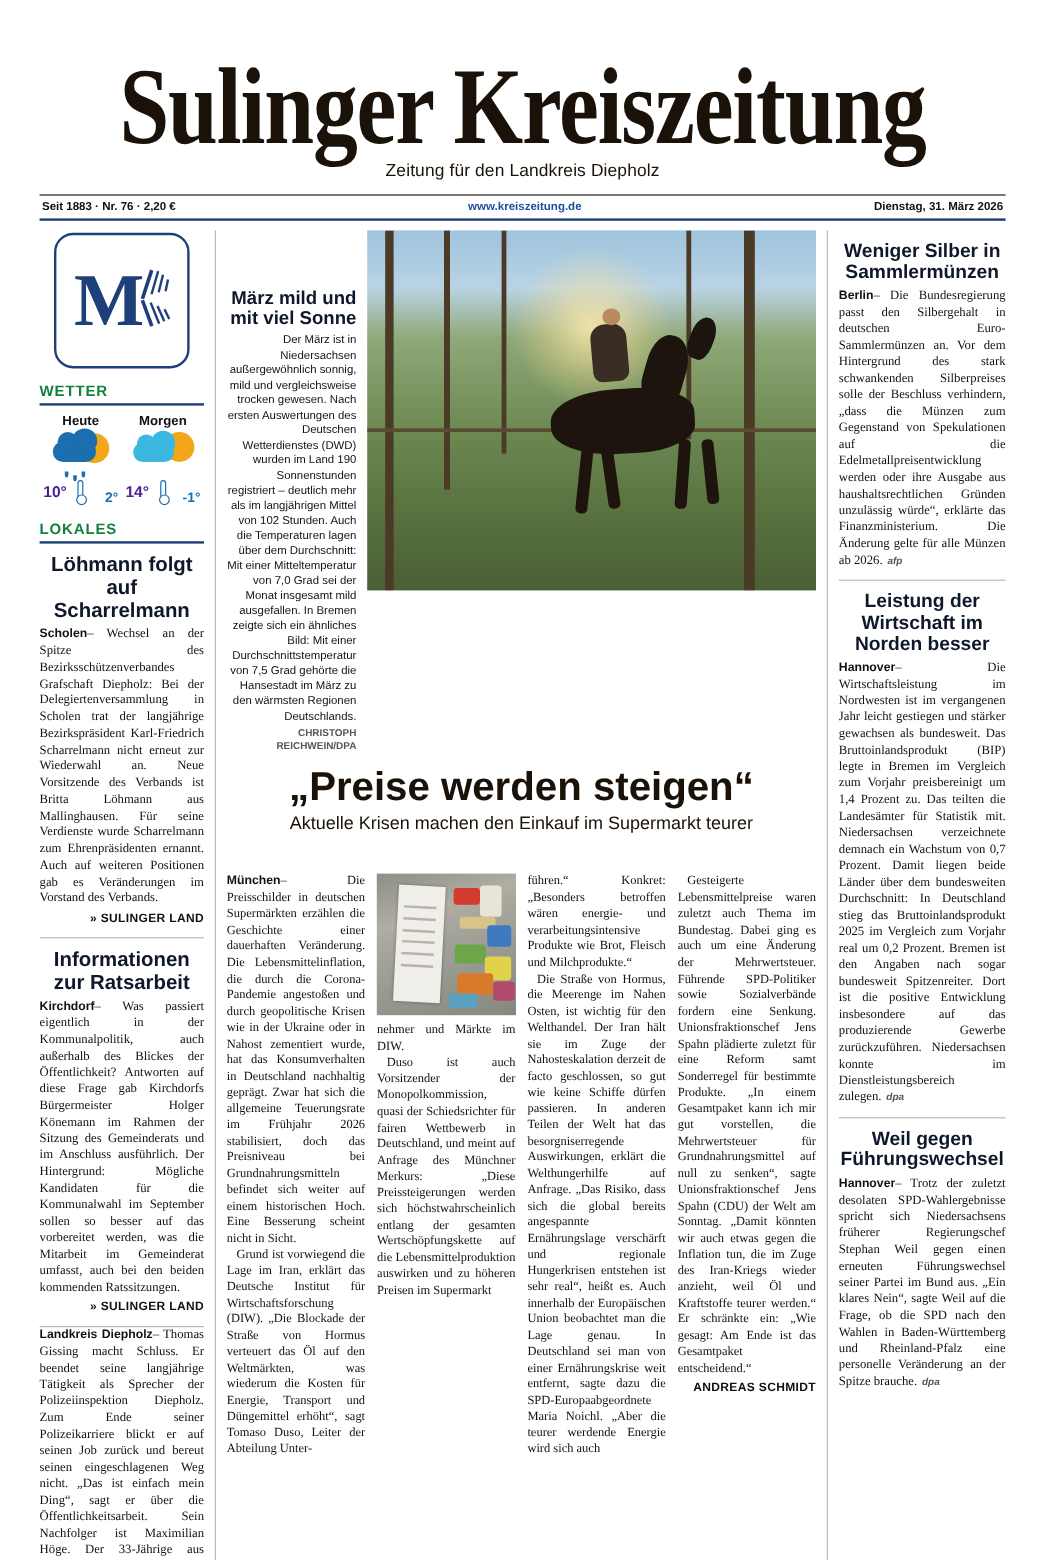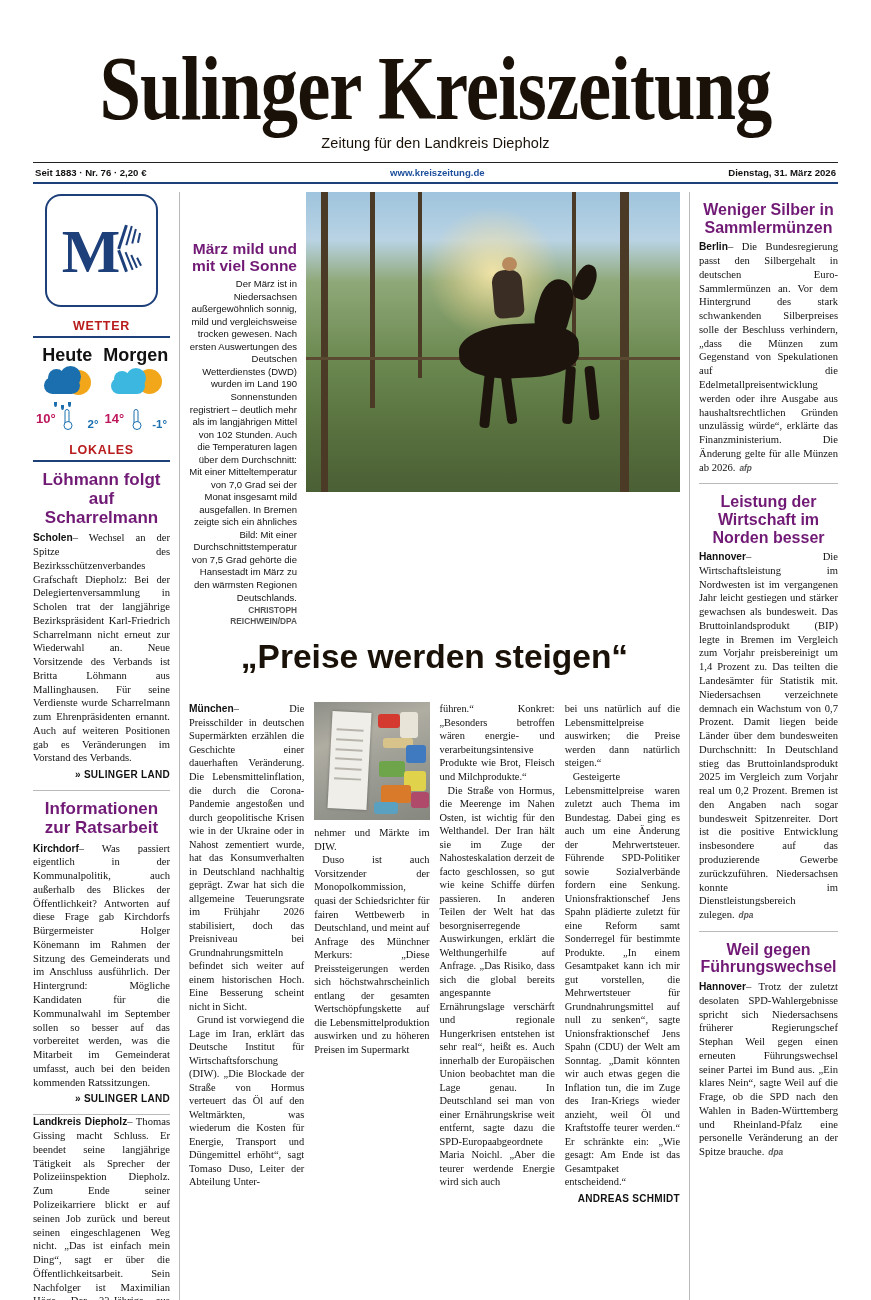--- a/index.html
+++ b/index.html
@@ -59,57 +59,57 @@
   .logo-k { position:relative; width:26px; height:56px; margin-left:-2px; }
   .logo-k i {
     position:absolute; background:#1d3f7a; display:block; right:0;
     transform-origin:right center;
   }
 
   
   .sec-head {
     font-family:"Liberation Sans", sans-serif;
     font-size:12.5px; font-weight:700; letter-spacing:0.7px;
-    text-align:center; color:#b91c1c; margin-top:12px;
+    text-align:left; color:#15803d; margin-top:12px;
   }
   .sec-rule { border-top:2.2px solid #1d3f7a; margin-top:3px; }
 
   
   .weather { display:flex; justify-content:space-around; margin-top:7px; }
   .wx { text-align:center; width:50%; }
   .wx-day {
     font-family:"Liberation Sans", sans-serif;
-    font-size:18px; font-weight:700; color:#111; margin-bottom:2px;
+    font-size:11px; font-weight:700; color:#111; margin-bottom:2px;
   }
   .wx-icon { height:40px; position:relative; margin:2px auto 1px auto; width:58px; }
   .sun { position:absolute; width:25px; height:25px; border-radius:50%; background:#f2a71b; right:5px; top:2px; }
   .cloud-d { position:absolute; left:6px; top:9px; width:36px; height:17px; background:#1b6fae; border-radius:10px; }
   .cloud-d:before { content:""; position:absolute; left:4px; top:-8px; width:17px; height:17px; border-radius:50%; background:#1b6fae; }
   .cloud-d:after  { content:""; position:absolute; left:16px; top:-11px; width:21px; height:21px; border-radius:50%; background:#1b6fae; }
   .cloud-l { position:absolute; left:4px; top:10px; width:34px; height:16px; background:#3bb7e0; border-radius:9px; }
   .cloud-l:before { content:""; position:absolute; left:3px; top:-7px; width:16px; height:16px; border-radius:50%; background:#3bb7e0; }
   .cloud-l:after  { content:""; position:absolute; left:15px; top:-10px; width:20px; height:20px; border-radius:50%; background:#3bb7e0; }
   .drop { position:absolute; width:3px; height:5px; background:#1b6fae; border-radius:0 0 50% 50%; bottom:1px; }
   .wx-temps {
     font-family:"Liberation Sans", sans-serif; font-weight:700;
     font-size:13px; position:relative; height:22px;
   }
-  .t-hi { color:#be185d; position:absolute; left:3px; top:2px; }
+  .t-hi { color:#4c1d95; position:absolute; left:3px; top:2px; }
   .t-lo { color:#1b6fae; position:absolute; right:3px; top:9px; font-size:11.5px; }
   .thermo {
     position:absolute; left:50%; top:0; transform:translateX(-50%);
     width:5px; height:19px; border:1.3px solid #1b6fae; border-radius:3px;
   }
   .thermo:after { content:""; position:absolute; left:-2px; bottom:-3px; width:7px; height:7px; border-radius:50%; border:1.3px solid #1b6fae; background:#fff; }
 
   
   h2.art-h {
     font-family:"Liberation Sans", sans-serif;
     font-weight:700; font-size:17px; line-height:1.1;
-    text-align:center; margin:9px 0 4px 0; color:#701a75;
+    text-align:center; margin:9px 0 4px 0; color:#0f172a;
   }
   h2.art-h.sm { font-size:15.5px; }
   .art-body {
     font-family:"Liberation Serif", serif;
     font-size:10.6px; line-height:1.30; text-align:justify;
     hyphens:auto; -webkit-hyphens:auto; color:#111;
   }
   .art-body p { margin:0; text-indent:8px; }
   .art-body p.first { text-indent:0; }
   .dateline {
@@ -322,20 +322,21 @@
           <span class="horse-leg" style="left:47%;top:60%;height:56px;transform:rotate(6deg);"></span>
           <span class="horse-leg" style="left:53%;top:60%;height:52px;transform:rotate(-8deg);"></span>
           <span class="horse-leg" style="left:69%;top:58%;height:58px;transform:rotate(4deg);"></span>
           <span class="horse-leg" style="left:75%;top:58%;height:54px;transform:rotate(-6deg);"></span>
           <span class="rider"></span>
           <span class="rider-head"></span>
         </div>
       </div>
 
       <h1 class="lead-head">„Preise werden steigen“</h1>
+      <div class="lead-sub">Aktuelle Krisen machen den Einkauf im Supermarkt teurer</div>
 
       <div class="lead-cols">
 
         <div class="lead-col">
           <div class="art-body">
             <p class="first"><span class="dateline">München</span><span>– Die Preisschilder in deutschen Supermärkten erzählen die Geschichte einer dauerhaften Veränderung. Die Lebensmittelinflation, die durch die Corona-Pandemie angestoßen und durch geopolitische Krisen wie in der Ukraine oder in Nahost zementiert wurde, hat das Konsumverhalten in Deutschland nachhaltig geprägt. Zwar hat sich die allgemeine Teuerungsrate im Frühjahr 2026 stabilisiert, doch das Preisniveau bei Grundnahrungsmitteln befindet sich weiter auf einem historischen Hoch. Eine Besserung scheint nicht in Sicht.</span></p>
             <p>Grund ist vorwiegend die Lage im Iran, erklärt das Deutsche Institut für Wirtschaftsforschung (DIW). „Die Blockade der Straße von Hormus verteuert das Öl auf den Weltmärkten, was wiederum die Kosten für Energie, Transport und Düngemittel erhöht“, sagt Tomaso Duso, Leiter der Abteilung Unter-</p>
           </div>
         </div>
 
@@ -367,21 +368,20 @@
 
         <div class="lead-col">
           <div class="art-body">
             <p class="first">führen.“ Konkret: „Besonders betroffen wären energie- und verarbeitungsintensive Produkte wie Brot, Fleisch und Milchprodukte.“</p>
             <p>Die Straße von Hormus, die Meerenge im Nahen Osten, ist wichtig für den Welthandel. Der Iran hält sie im Zuge der Nahosteskalation derzeit de facto geschlossen, so gut wie keine Schiffe dürfen passieren. In anderen Teilen der Welt hat das besorgniserregende Auswirkungen, erklärt die Welthungerhilfe auf Anfrage. „Das Risiko, dass sich die global bereits angespannte Ernährungslage verschärft und regionale Hungerkrisen entstehen ist sehr real“, heißt es. Auch innerhalb der Europäischen Union beobachtet man die Lage genau. In Deutschland sei man von einer Ernährungskrise weit entfernt, sagte dazu die SPD-Europaabgeordnete Maria Noichl. „Aber die teurer werdende Energie wird sich auch</p>
           </div>
         </div>
 
         <div class="lead-col">
           <div class="art-body">
-            <p class="first">bei uns natürlich auf die Lebensmittelpreise auswirken; die Preise werden dann natürlich steigen.“</p>
             <p>Gesteigerte Lebensmittelpreise waren zuletzt auch Thema im Bundestag. Dabei ging es auch um eine Änderung der Mehrwertsteuer. Führende SPD-Politiker sowie Sozialverbände fordern eine Senkung. Unionsfraktionschef Jens Spahn plädierte zuletzt für eine Reform samt Sonderregel für bestimmte Produkte. „In einem Gesamtpaket kann ich mir gut vorstellen, die Mehrwertsteuer für Grundnahrungsmittel auf null zu senken“, sagte Unionsfraktionschef Jens Spahn (CDU) der Welt am Sonntag. „Damit könnten wir auch etwas gegen die Inflation tun, die im Zuge des Iran-Kriegs wieder anzieht, weil Öl und Kraftstoffe teurer werden.“ Er schränkte ein: „Wie gesagt: Am Ende ist das Gesamtpaket entscheidend.“</p>
             <span class="ref">ANDREAS SCHMIDT</span>
           </div>
         </div>
 
       </div>
     </div>
 
     <div class="col-right">
 

